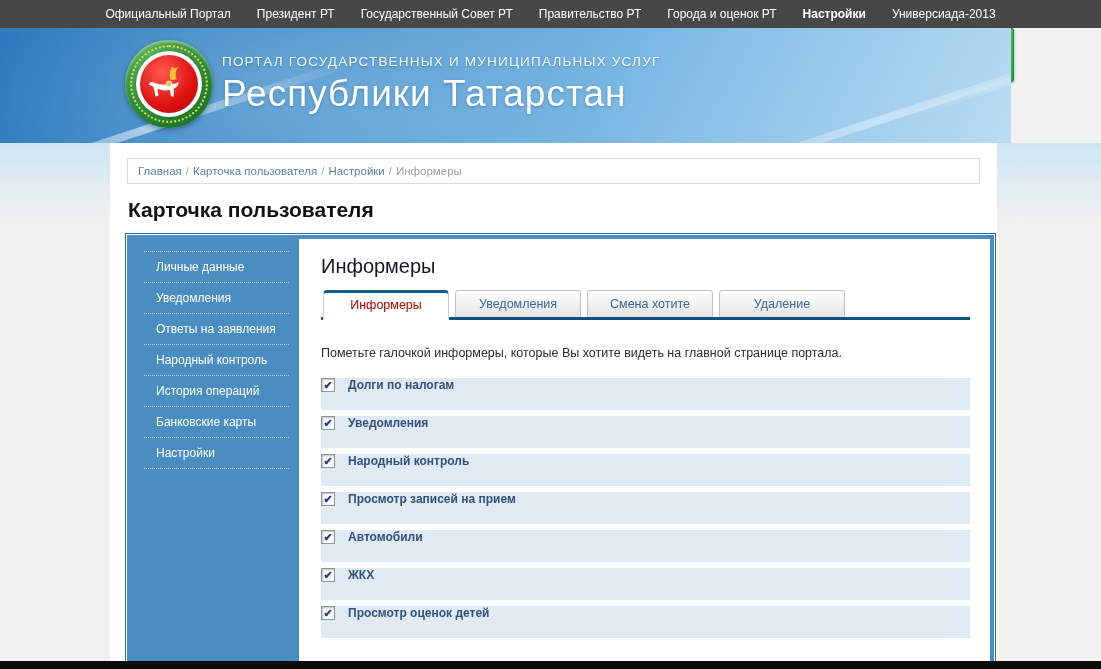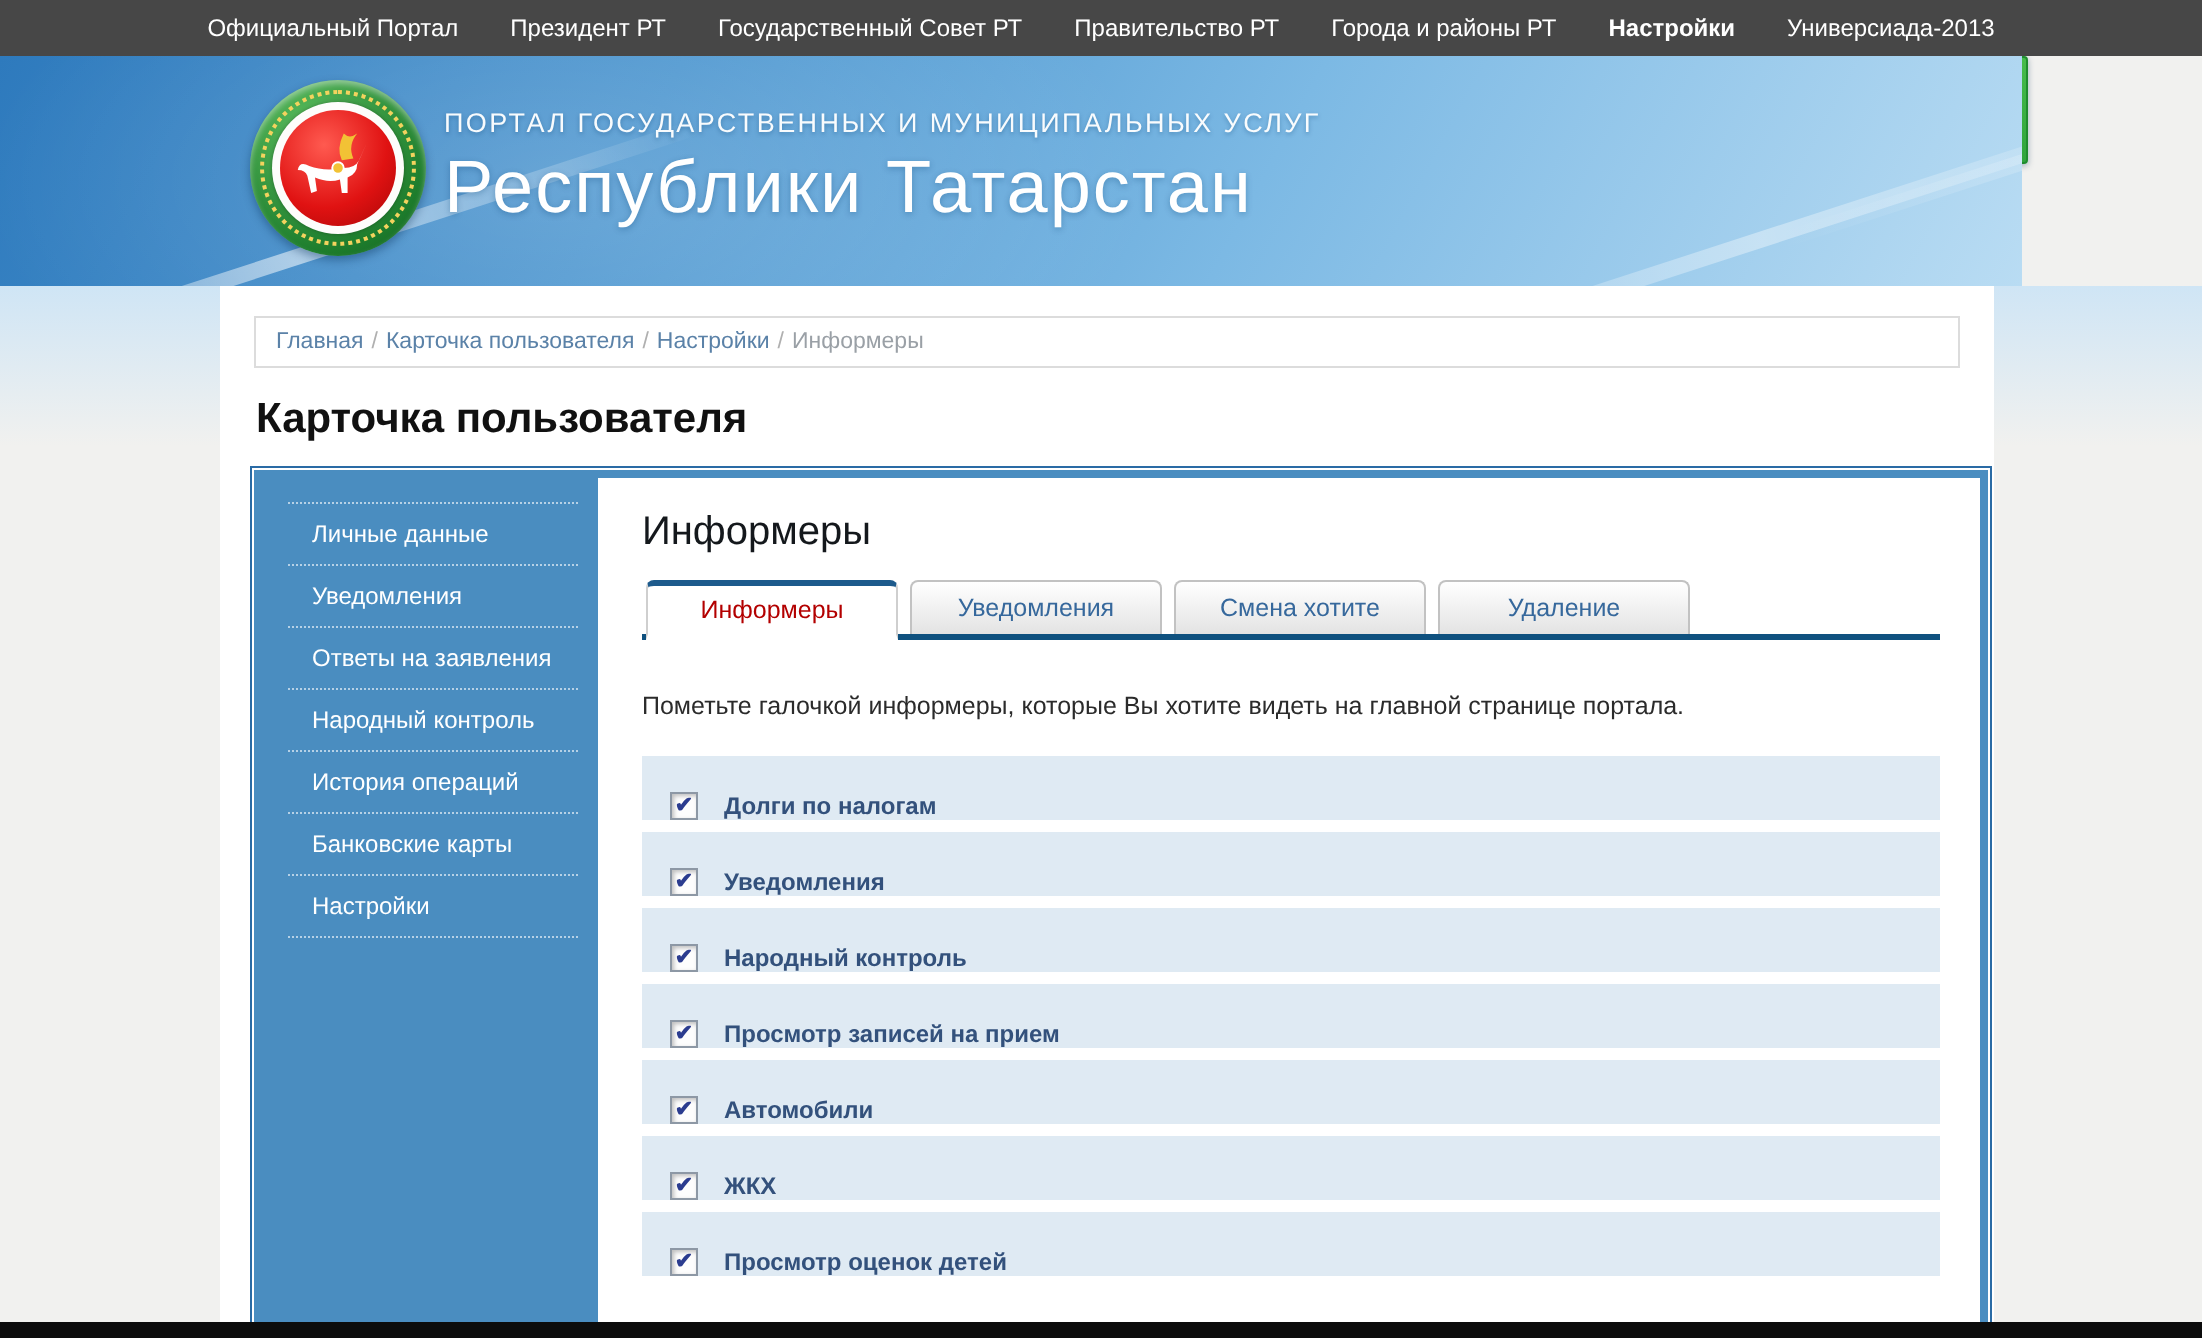--- a/index.html
+++ b/index.html
@@ -68,38 +68,38 @@
 
   .tabbar { display:flex; align-items:flex-end; border-bottom:3px solid #0f517f; margin-top:12px; padding-left:2px; }
   .tab { width:126px; height:27px; margin-right:6px; display:flex; align-items:center; justify-content:center;
     font-size:12.5px; border-radius:4px 4px 0 0; cursor:pointer;
     background:linear-gradient(#ffffff,#e3e3e3); border:1px solid #c2c2c2; border-bottom:none; color:#36689c; }
   .tab.active { height:30px; background:#fff; border:1px solid #cfcfcf; border-top:3px solid #1d5a8c; border-bottom:3px solid #fff; margin-bottom:-3px; color:#b30000; }
 
   .description { margin-top:26px; font-size:12.5px; color:#2b2b2b; }
 
   .rows { margin-top:18px; }
-  .informer-row { height:32px; background:#dfeaf3; margin-bottom:6px; display:flex; align-items:flex-end; padding-left:14px; cursor:default; }
+  .informer-row { height:32px; background:#dfeaf3; margin-bottom:6px; display:flex; align-items:flex-start; padding-left:0; cursor:default; }
   .checkbox { width:14px; height:14px; background:#fdfdfd; border:1px solid #8d98a5; box-shadow:inset 1px 1px 2px rgba(0,0,0,.25);
     display:flex; align-items:center; justify-content:center; cursor:pointer; flex:none; }
   .checkbox.checked::after { content:"\2714"; color:#2b3c8f; font-size:11px; font-weight:bold; line-height:1; }
   .informer-row label { margin-left:13px; font-size:12px; font-weight:bold; color:#33517c; }
 
   
   .footer-strip { position:absolute; left:0; bottom:0; width:1101px; height:8px; background:#0c0c0c; z-index:10; }
 </style>
 </head>
 <body>
 
 <div class="topbar">
   <a href="#">Официальный Портал</a>
   <a href="#">Президент РТ</a>
   <a href="#">Государственный Совет РТ</a>
   <a href="#">Правительство РТ</a>
-  <a href="#">Города и районы РТ</a>
+  <a href="#">Города и оценок РТ</a>
   <a href="#" class="current">Настройки</a>
   <a href="#">Универсиада-2013</a>
 </div>
 
 <div class="header">
   <div class="streak s1"></div>
   <div class="streak s2"></div>
   <div class="streak s3"></div>
 
   <div class="logo">

